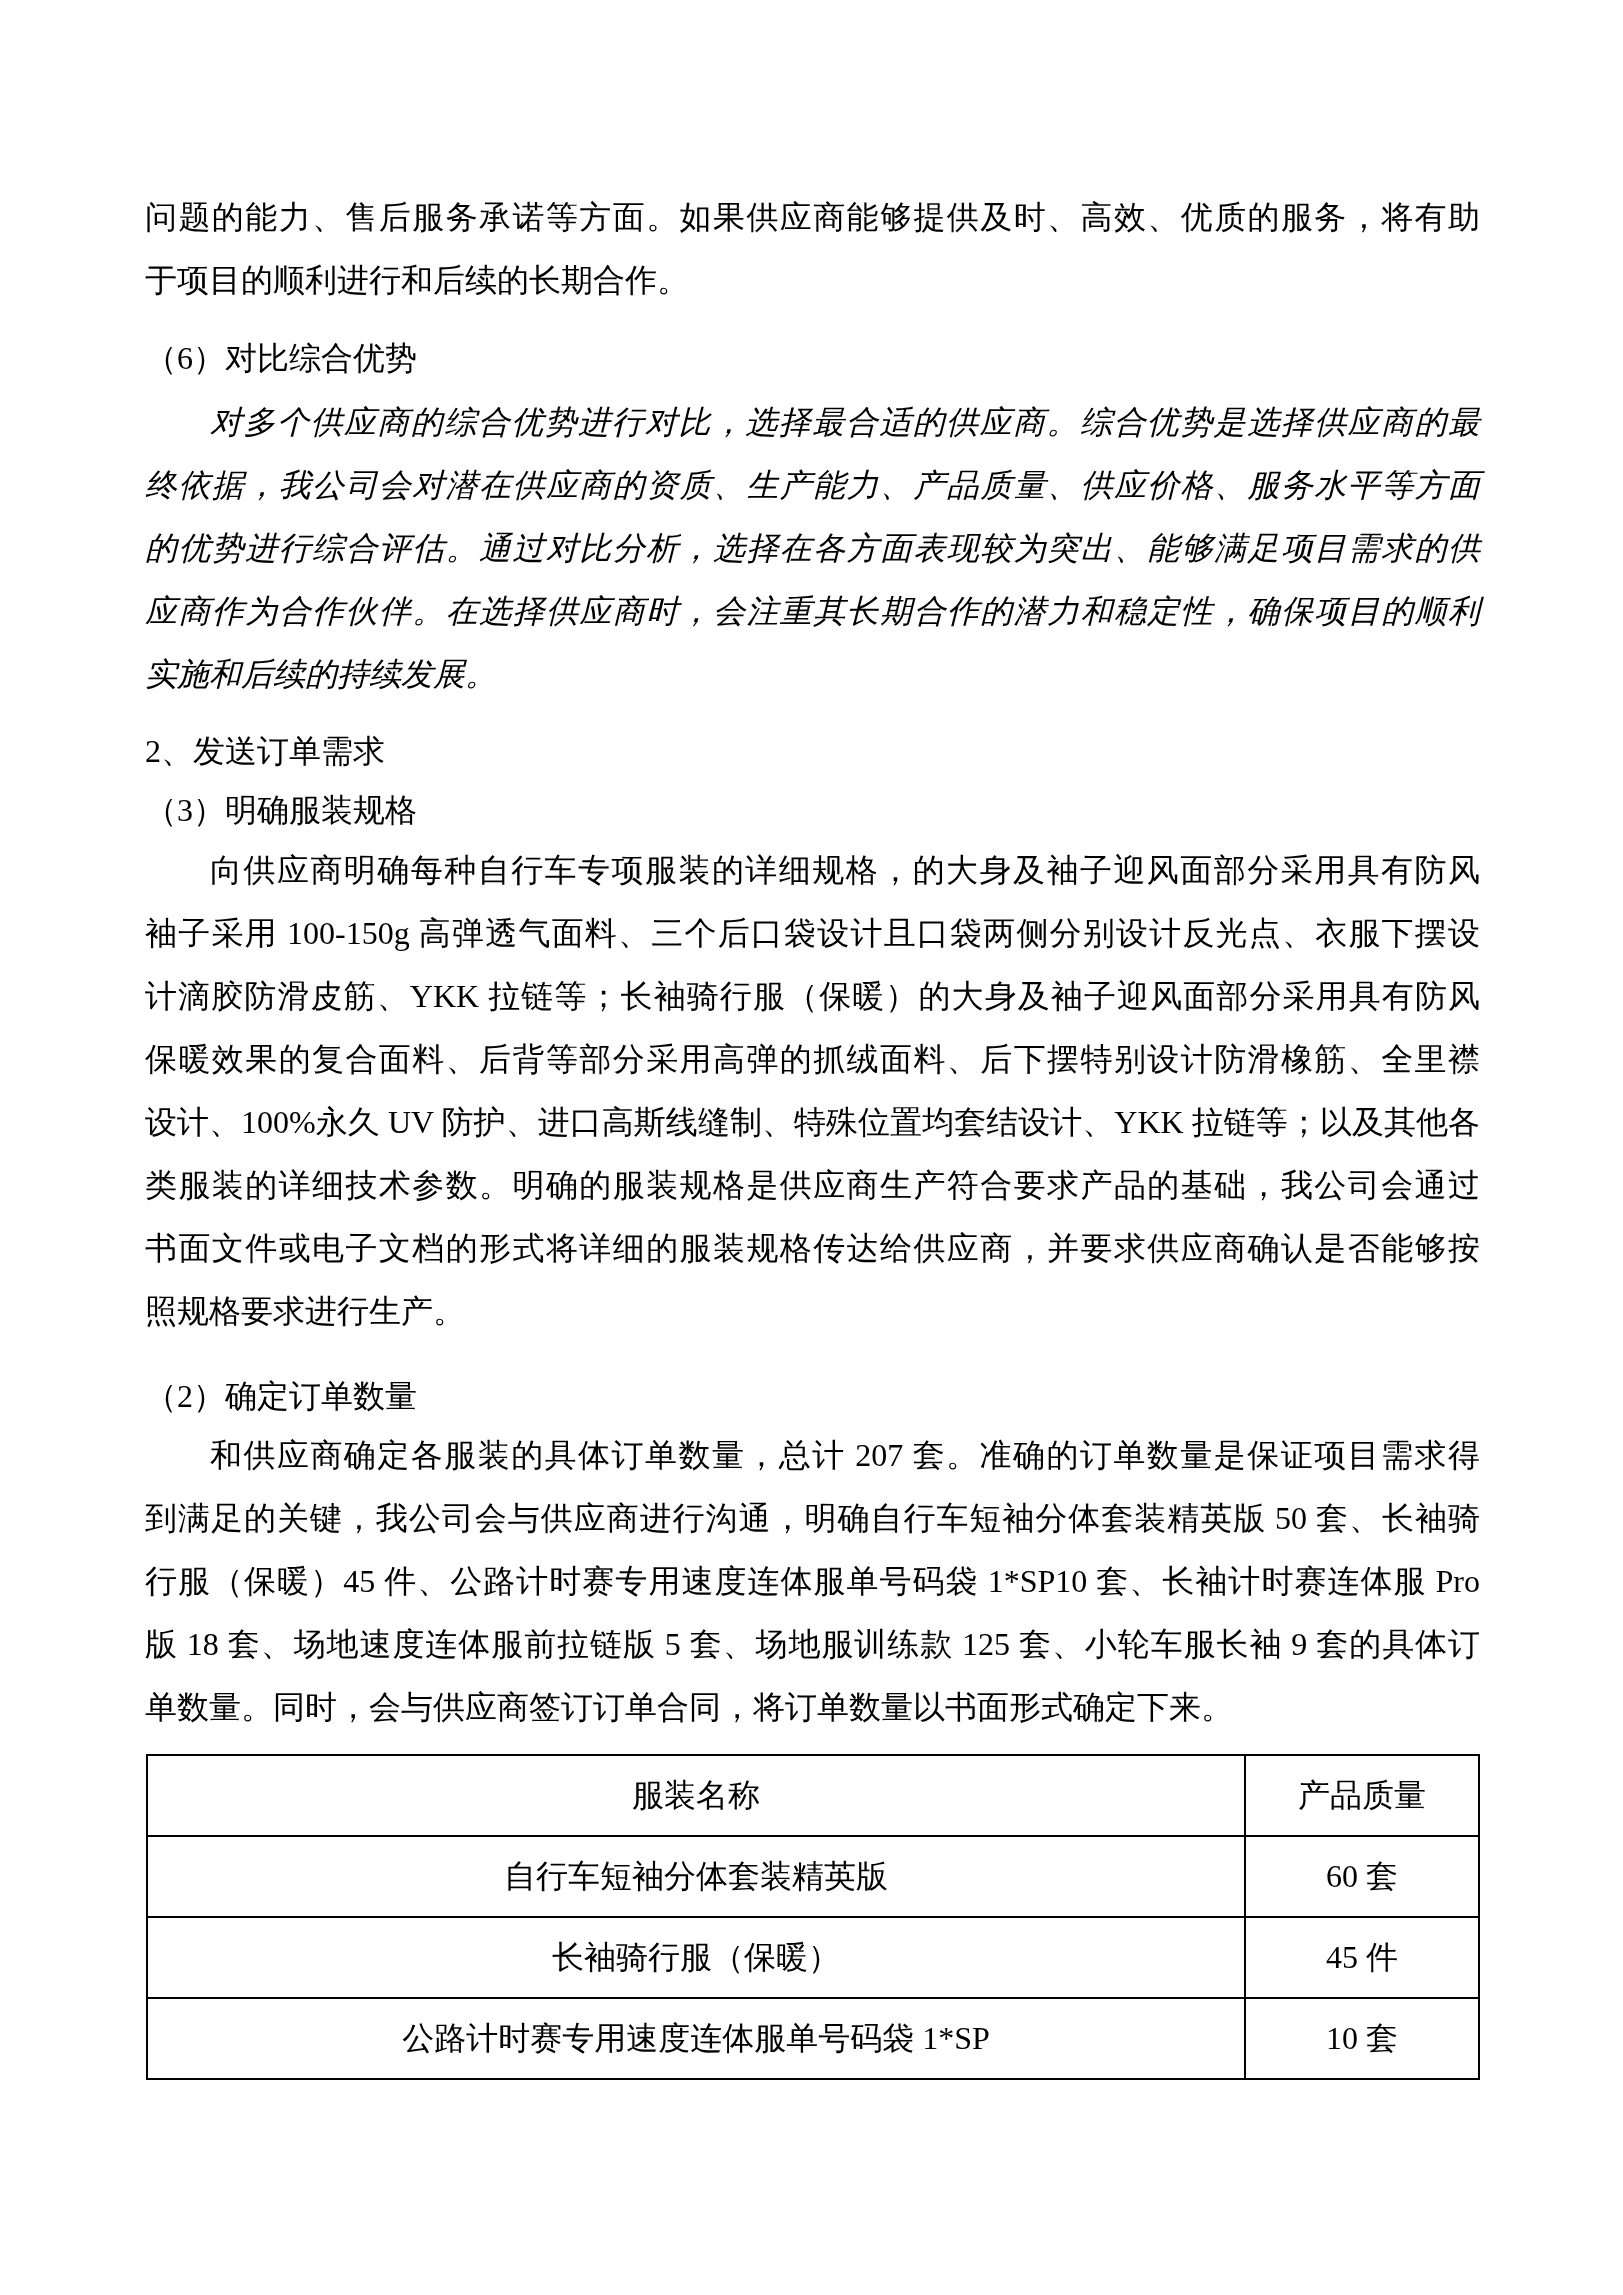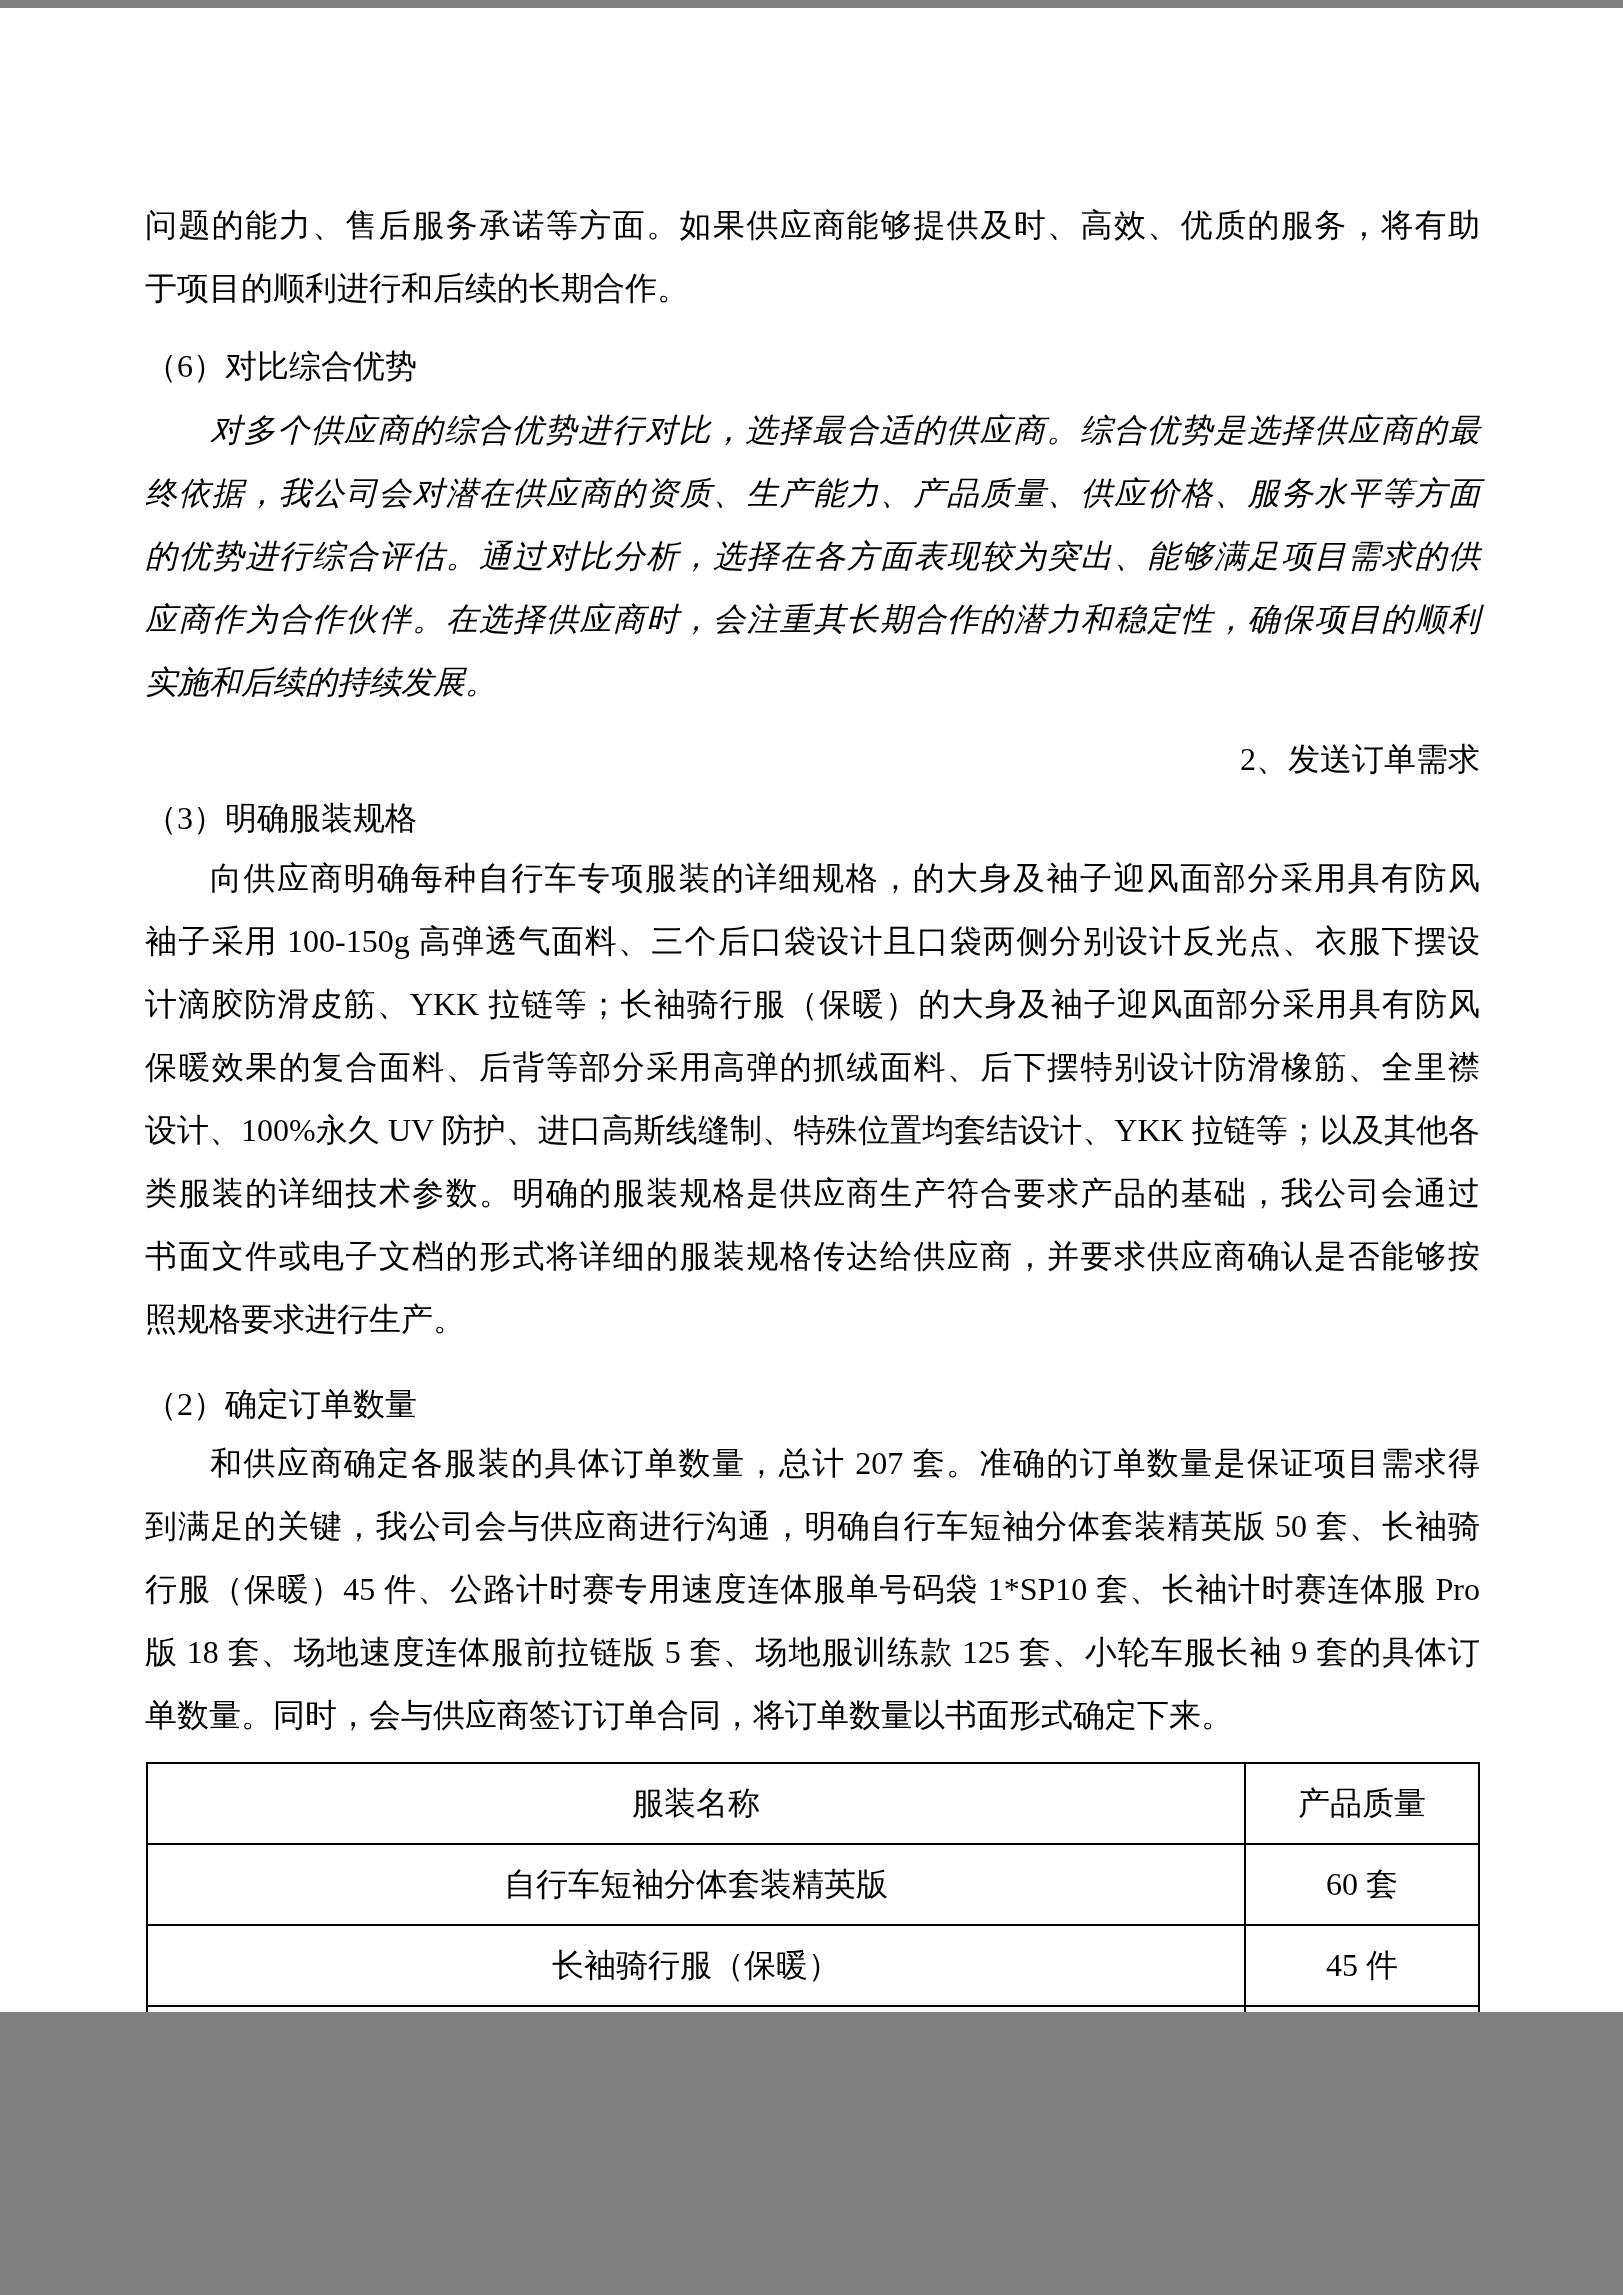--- a/index.html
+++ b/index.html
@@ -3,22 +3,22 @@
 <meta charset="utf-8">
 <style>
   html, body {
     margin: 0;
     padding: 0;
     background: #808080;
   }
   .page {
     position: relative;
     width: 1623px;
-    height: 2004px;
-    margin: 8px auto;
+    height: 2295px;
+    margin: 0 auto;
     background: #ffffff;
     color: #000000;
     font-family: "Liberation Serif", "DejaVu Serif", serif;
     overflow: hidden;
   }
   .block {
     position: absolute;
     left: 145px;
     width: 1335px;
   }
@@ -34,21 +34,21 @@
     text-align: justify;
     text-align-last: justify;
   }
   
   .ind {
     text-indent: 65px;
   }
   .b-carry   { top: 186px;  }
   .b-h6      { top: 327px;  }
   .b-compare { top: 391px; font-style: italic;  }
-  .b-horder  { top: 720px; text-align: right; }
+  .b-horder  { top: 720px; }
   .b-hspec   { top: 779px; }
   .b-spec    { top: 839px; }
   .b-hqty    { top: 1365px; }
   .b-qty     { top: 1424px; }
   .b-table   { top: 1754px; left: 146px; width: 1332px; }
 
   table.order {
     border-collapse: collapse;
     table-layout: fixed;
     width: 1332px;

